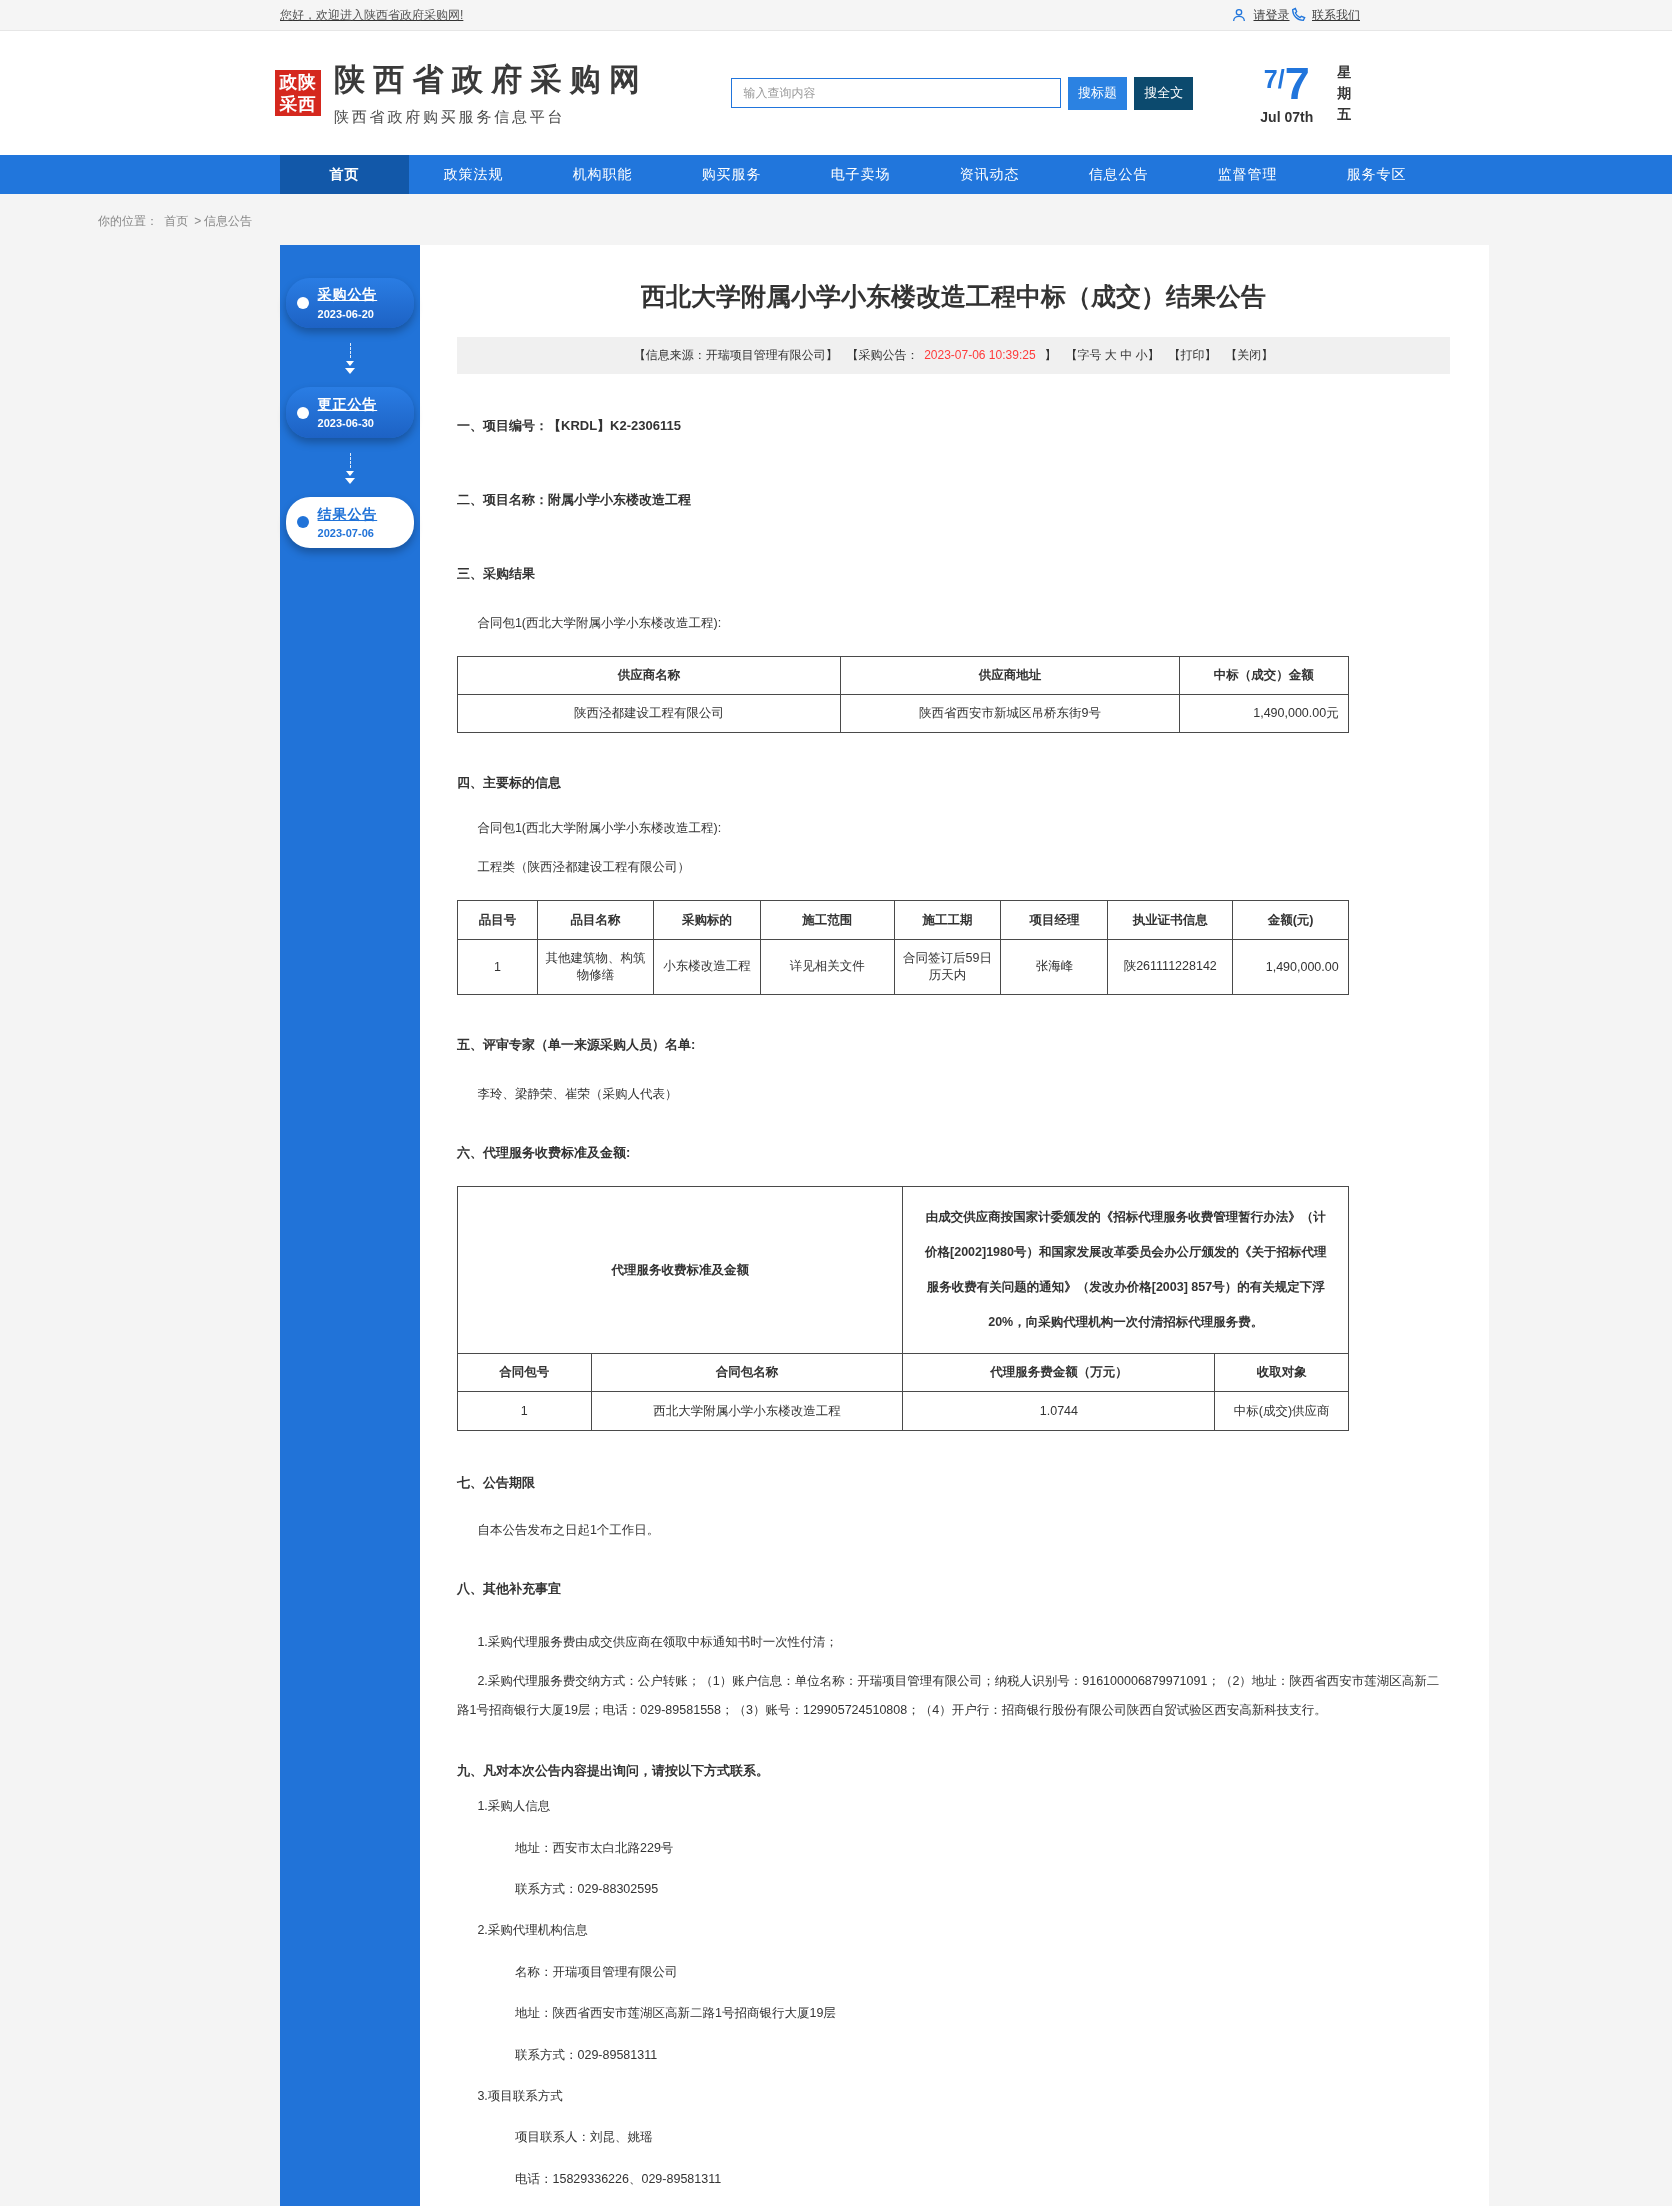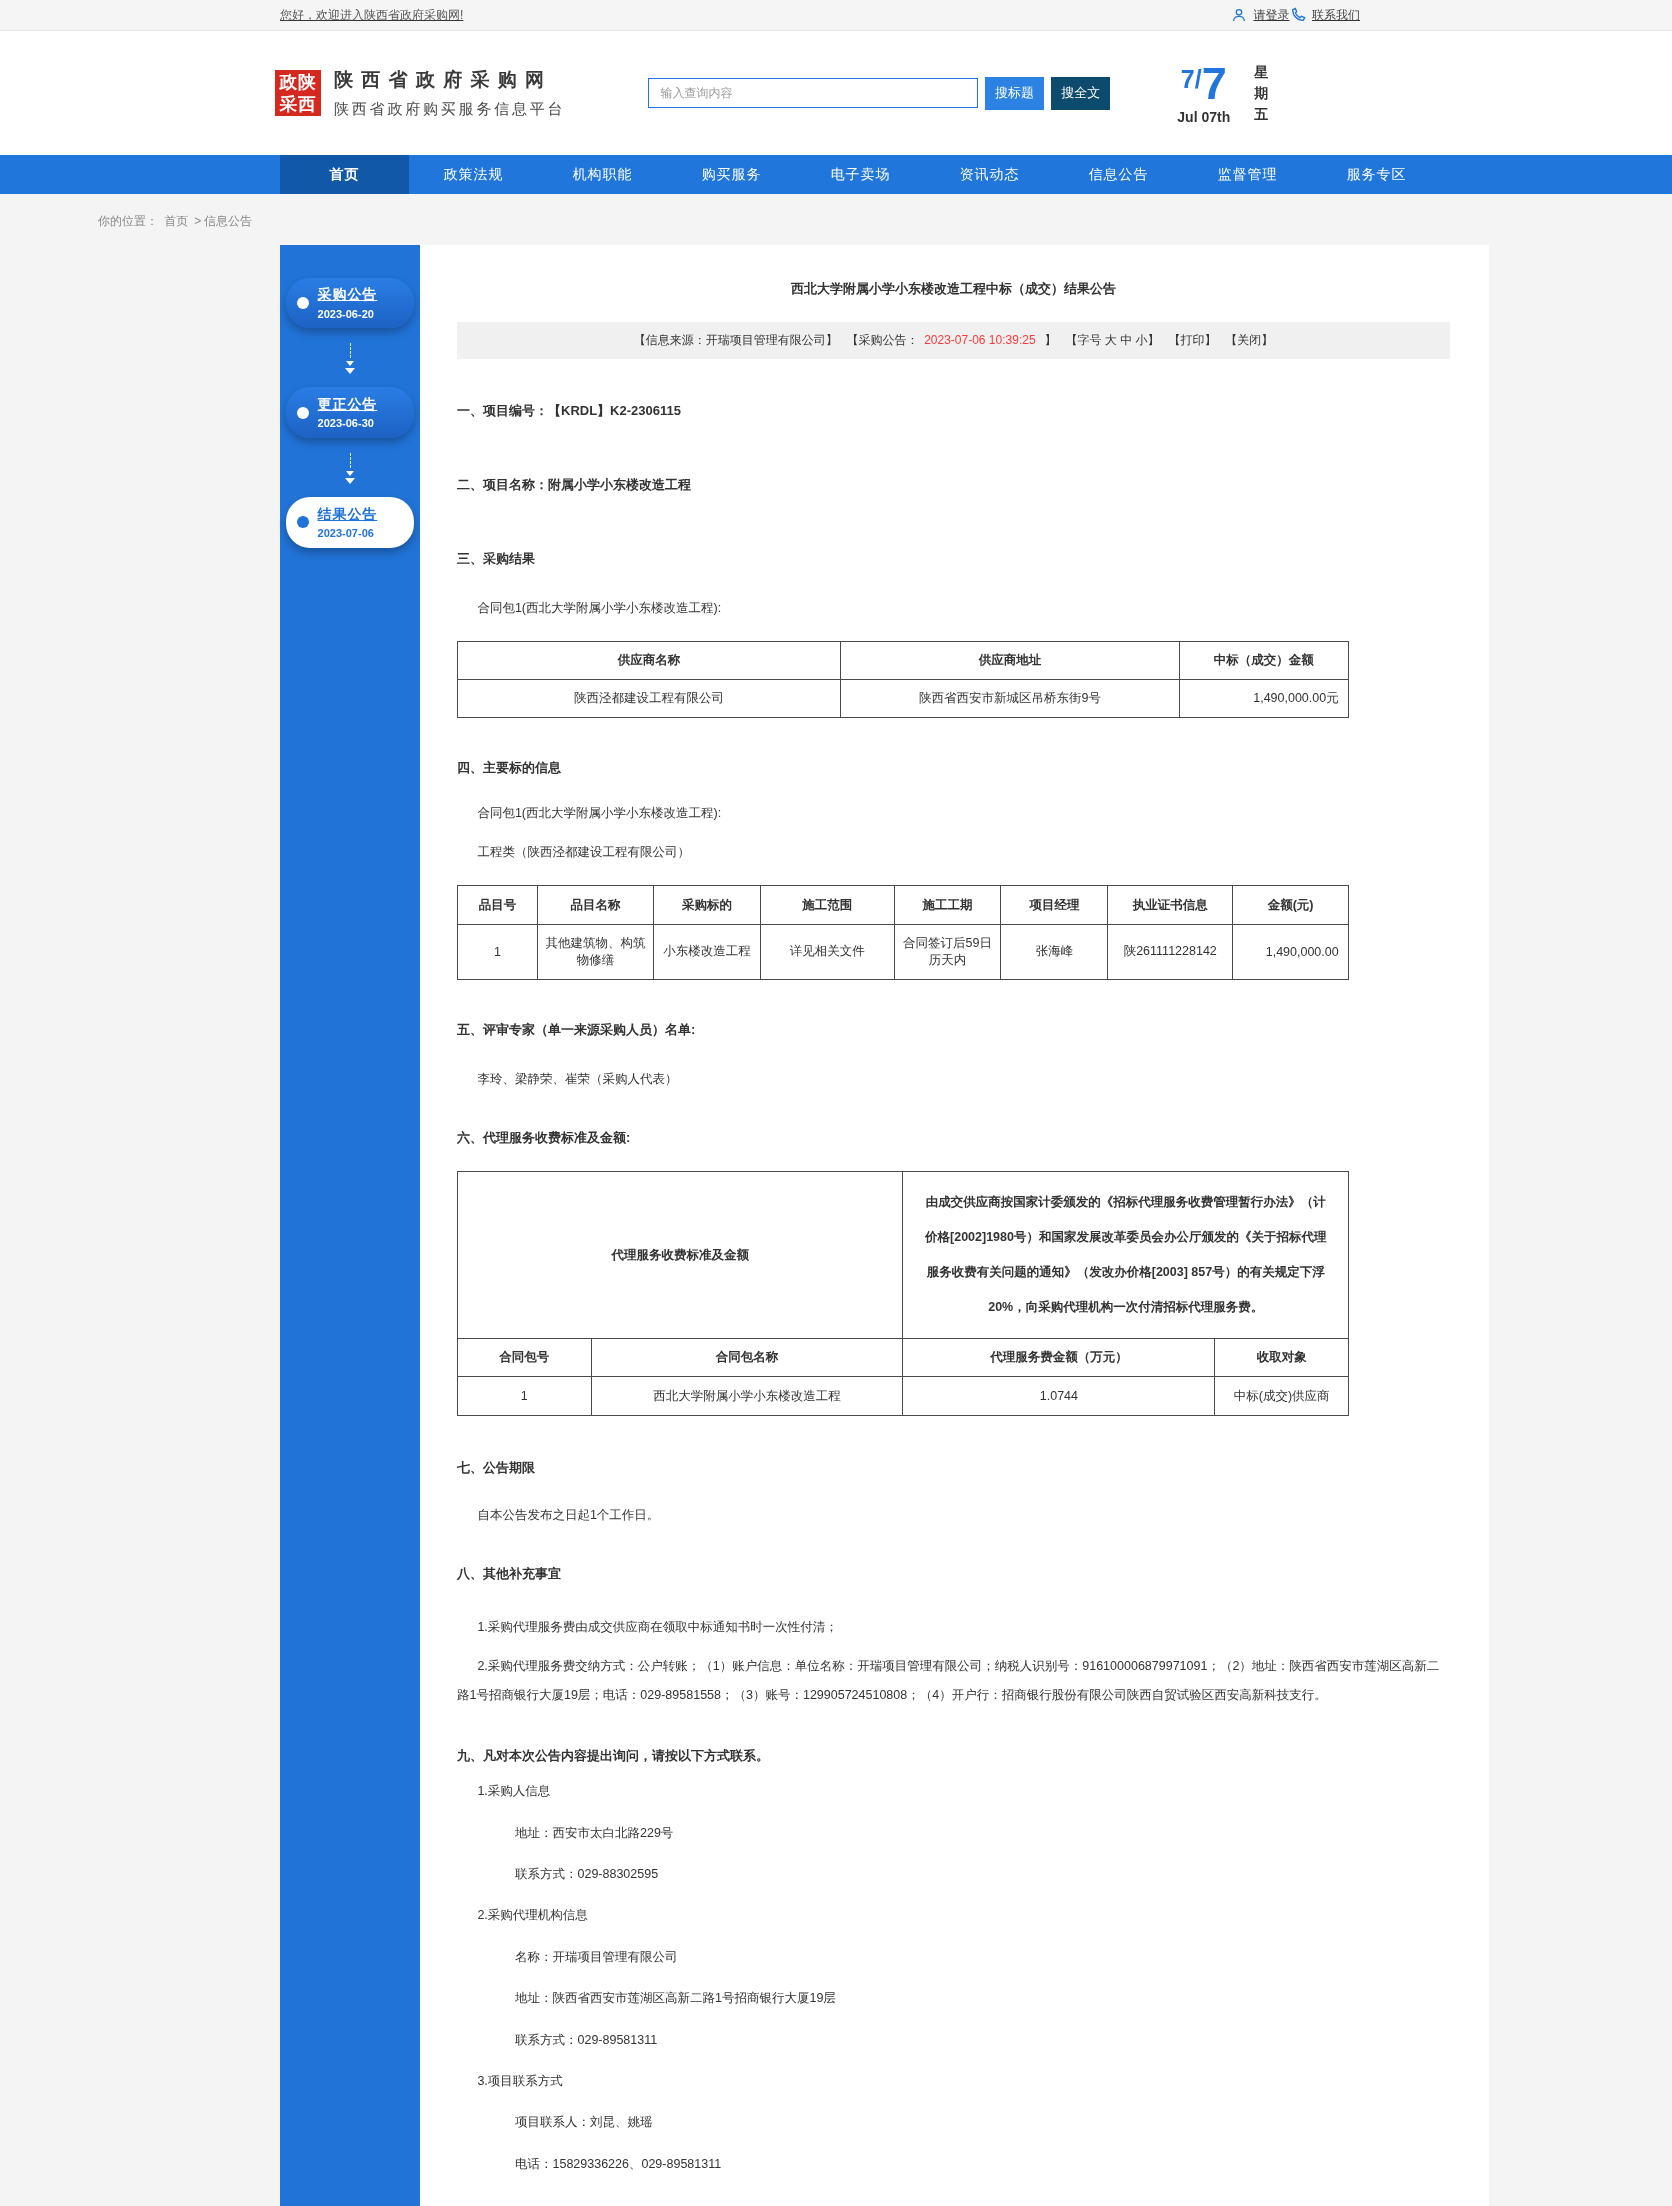--- a/index.html
+++ b/index.html
@@ -22,21 +22,21 @@
   
   .header { background: #fff; height: 124px; }
   .header .container { display: flex; align-items: center; height: 100%; }
   .logo-group { display: flex; align-items: center; margin-left: 93px; }
   .logo-square {
     width: 46px; height: 46px; background: #d5281e; color: #fff;
     font-size: 17.6px; font-weight: bold; line-height: 22px; text-align: center;
     letter-spacing: 0.9px; padding-top: 0.9px;
   }
   .site-titles { margin-left: 13px; }
-  .site-title { font-size: 19px; font-weight: bold; letter-spacing: 8.3px; color: #3a3a3a; }
+  .site-title { font-size: 31px; font-weight: bold; letter-spacing: 8.3px; color: #3a3a3a; }
   .site-subtitle { font-size: 15px; letter-spacing: 2.8px; color: #4a4a4a; margin-top: 6.5px; }
   .search-group { display: flex; align-items: center; margin-left: 39px; padding-left: 44px; }
   .search-input {
     width: 330px; height: 30px; border: 1.9px solid #2175dc; padding: 0 11px;
     font-size: 12px; color: #333; outline: none; background: #fff;
     font-family: "Liberation Sans", sans-serif;
   }
   .search-input::placeholder { color: #999; }
   .btn-search { height: 33px; width: 59px; color: #fff; font-size: 13px; border: none; cursor: pointer;
     font-family: "Liberation Sans", sans-serif; }
@@ -85,21 +85,21 @@
   .timeline-item.active .dot { background: #2173d8; }
   .timeline-arrow { display: flex; flex-direction: column; align-items: center; padding: 15px 0 13px 0; }
   .timeline-arrow .dash { width: 0; height: 15px; border-left: 1.9px dashed rgba(255,255,255,.85); }
   .timeline-arrow .tri {
     width: 0; height: 0; border-left: 5.6px solid transparent; border-right: 5.6px solid transparent;
     border-top: 6.5px solid #fff; margin-top: 2.8px;
   }
   .timeline-arrow .tri.small { border-left-width: 4.6px; border-right-width: 4.6px; border-top-width: 5.6px; }
 
   .content { flex: 1; background: #fff; padding: 24px 39px 102px 37px; }
-  .article-title { text-align: center; font-size: 13px; font-weight: bold; color: #333; margin-top: 11px; }
+  .article-title { text-align: center; font-size: 25px; font-weight: bold; color: #333; margin-top: 11px; }
   .meta-bar {
     margin-top: 24px; background: #f0f0f0; height: 37px; line-height: 37px;
     text-align: center; font-size: 12px; color: #333;
   }
   .meta-bar span { margin: 0 2.8px; }
   .meta-time { color: #ff3a3a; }
   .meta-action { cursor: pointer; }
 
   .sec-heading { font-size: 13px; font-weight: bold; color: #333; }
   .sec-sub { font-size: 12.5px; color: #333; padding-left: 20.4px; }

